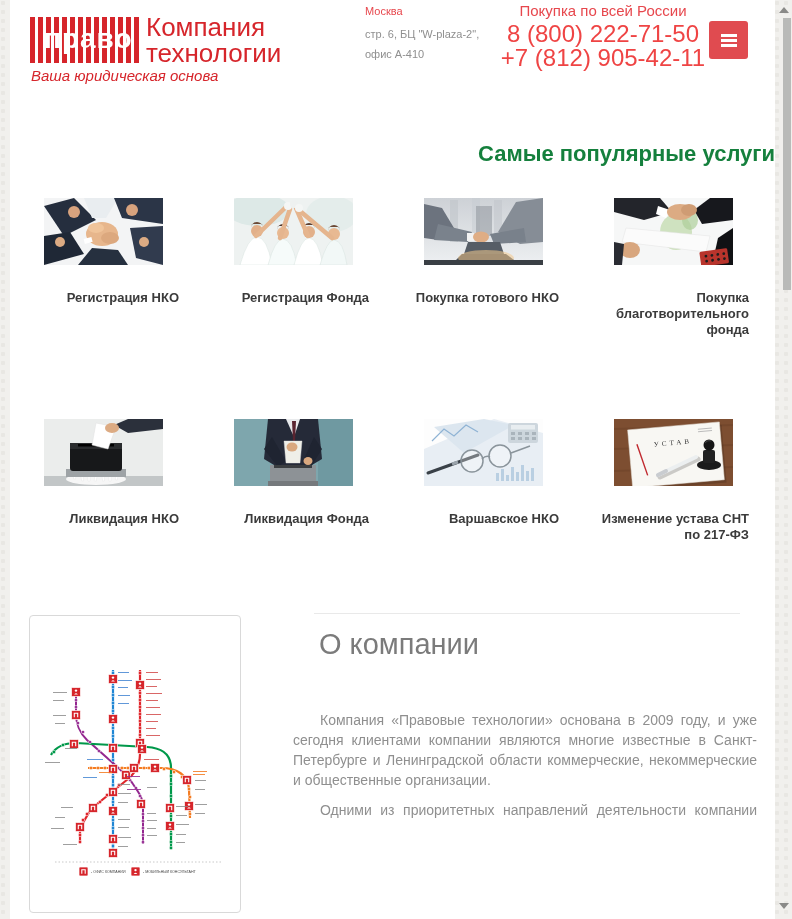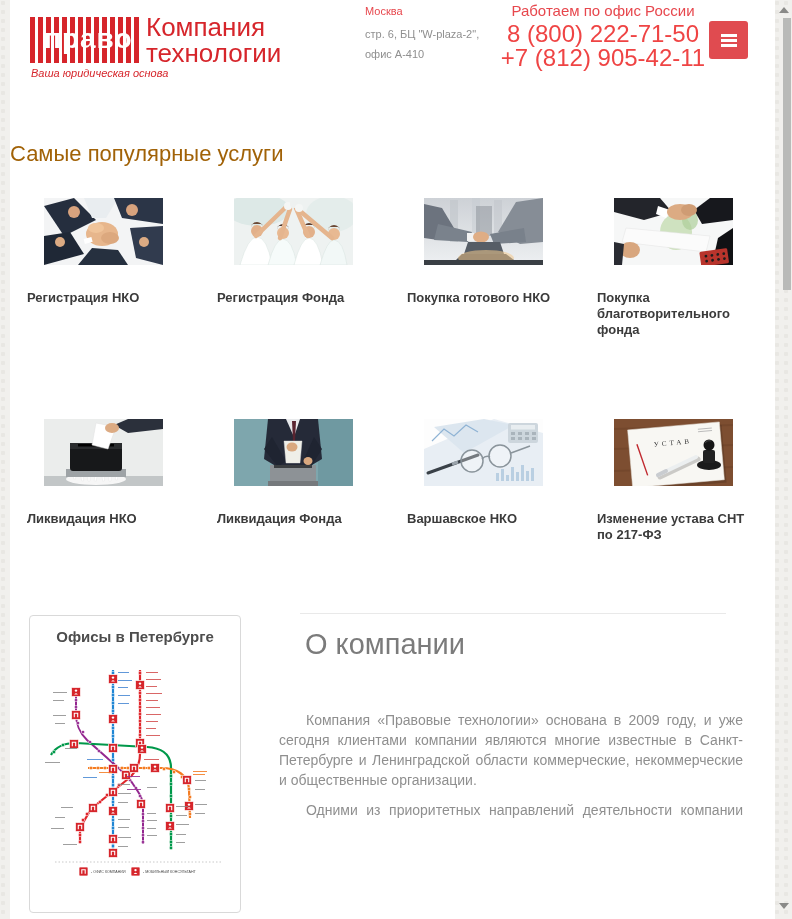--- a/index.html
+++ b/index.html
@@ -12,50 +12,50 @@
   }
   .page{position:absolute;left:10px;top:0;width:765px;height:919px;background:#fff}
   a{text-decoration:none}
 
   
   .logo{position:absolute;left:20px;top:12px;width:280px;height:66px;display:block}
   .logo-bars{position:absolute;left:0;top:5px;width:112px;height:46px;
     background:repeating-linear-gradient(90deg,#d6252b 0 5px,#fff 5px 8px)}
   .logo-knockout{position:absolute;left:14px;top:6px;font-size:28px;font-weight:bold;color:#fff;letter-spacing:1px}
   .logo-title{position:absolute;left:116px;top:2px;font-size:26px;line-height:26px;color:#d6252b;white-space:nowrap}
-  .logo-tagline{position:absolute;left:1px;top:55px;font-size:11px;font-style:italic;color:#d6252b;white-space:nowrap}
+  .logo-tagline{position:absolute;left:1px;top:55px;font-size:15px;font-style:italic;color:#d6252b;white-space:nowrap}
 
   .address{position:absolute;left:355px;top:5px;width:120px}
   .city{display:block;font-size:11px;color:#e7474d;margin-bottom:7px}
   .addr-line{font-size:11px;color:#8f8f8f;line-height:20px}
 
   .phones{position:absolute;left:468px;top:0;width:250px;text-align:center}
   .phones-note{font-size:15px;color:#e7474d;margin:2px 0 3px}
   .phone{display:block;font-size:24px;color:#ef4444;line-height:24px}
 
   .burger{position:absolute;left:699px;top:21px;width:39px;height:38px;background:#e04b50;border:none;border-radius:3px;cursor:pointer;padding:0}
   .burger-icon{display:block;margin:0 auto;width:16px;height:3px;background:#fff;box-shadow:0 -5px 0 #fff,0 5px 0 #fff}
 
   
-  .services-title{position:absolute;left:0;top:141px;width:100%;margin:0;text-align:left;
-    font-size:22px;font-weight:400;color:#a16207}
-  .card{position:absolute;width:180px;display:block;text-align:left;cursor:pointer}
+  .services-title{position:absolute;left:0;top:141px;width:100%;margin:0;text-align:right;
+    font-size:22px;font-weight:700;color:#15803d}
+  .card{position:absolute;width:180px;display:block;text-align:right;cursor:pointer}
   .c0{left:3px;top:198px}.c1{left:193px;top:198px}.c2{left:383px;top:198px}.c3{left:573px;top:198px}
   .c4{left:3px;top:419px}.c5{left:193px;top:419px}.c6{left:383px;top:419px}.c7{left:573px;top:419px}
   .thumb{display:block;width:119px;height:67px;margin:0 auto;overflow:hidden}
   .thumb svg{display:block;width:119px;height:67px}
   .card-label{display:block;margin:25px auto 0;max-width:152px;font-size:13px;font-weight:bold;color:#3b3b3b;line-height:16px}
 
   
   .offices{position:absolute;left:19px;top:615px;width:210px;height:296px;background:#fff;border:1px solid #d9d9d9;border-radius:4px}
   .offices-title{margin:12px 0 0;text-align:center;font-size:15px;font-weight:bold;color:#4d4d4d}
   .map{position:absolute;left:13px;top:40px;width:190px;height:230px}
 
   
-  .about{position:absolute;left:269px;top:600px;width:464px;height:319px}
+  .about{position:absolute;left:283px;top:600px;width:464px;height:319px}
   .about-rule{position:absolute;left:21px;top:13px;width:426px;height:1px;background:#e9e9e9}
   .about-title{position:absolute;left:26px;top:28px;margin:0;font-size:29px;font-weight:400;color:#7b7b7b}
   .about-text{position:absolute;left:0;top:110px;width:464px}
   .about-text p{margin:0 0 10px;font-size:14px;line-height:20px;color:#8f8f8f;text-align:justify;text-indent:27px}
   .p-cut{text-align-last:justify}
 
   
   .scrollbar{position:absolute;right:0;top:0;width:17px;height:919px}
   .scroll-thumb{position:absolute;left:8px;top:18px;width:8px;height:272px;background:#b9bab8}
   .scroll-arrow{position:absolute;width:0;height:0}
@@ -76,21 +76,21 @@
       <span class="logo-tagline">Ваша юридическая основа</span>
     </a>
 
     <div class="address">
       <a class="city">Москва</a>
       <div class="addr-line">стр. 6, БЦ "W-plaza-2",</div>
       <div class="addr-line">офис А-410</div>
     </div>
 
     <div class="phones">
-      <div class="phones-note">Работаем по офис России</div>
+      <div class="phones-note">Покупка по всей России</div>
       <a class="phone">8 (800) 222-71-50</a>
       <a class="phone">+7 (812) 905-42-11</a>
     </div>
 
     <button class="burger">
       <span class="burger-icon"></span>
     </button>
   </header>
 
   <h2 class="services-title">Самые популярные услуги</h2>
@@ -323,21 +323,20 @@
         <ellipse cx="95" cy="46" rx="12" ry="5" fill="#1b1b1b"></ellipse>
         <rect x="89" y="31" width="12" height="13" rx="2" fill="#222222"></rect>
         <circle cx="95" cy="26" r="5.5" fill="#161616"></circle>
         <path d="M91,24 a5,5 0 0 1 6,-2" fill="none" stroke="#3d3d3d" stroke-width="1.2"></path>
       </svg>
     </span>
     <span class="card-label">Изменение устава СНТ по 217-ФЗ</span>
   </a>
 
   <aside class="offices">
-    <h3 class="offices-title">Офисы в Петербурге</h3>
     <svg class="map" viewBox="0 0 190 230">
       <rect width="190" height="230" fill="#ffffff"></rect>
       <defs>
         <g id="mo">
             <rect width="9" height="9" rx="1" fill="#d6252b" stroke="#ffffff" stroke-width="0.7"></rect>
           <path d="M2.8,6.8 V2.8 H6.2 V6.8" fill="none" stroke="#ffffff" stroke-width="1.1"></path>
           </g>
         <g id="mc">
             <rect width="9" height="9" rx="1" fill="#d6252b" stroke="#ffffff" stroke-width="0.7"></rect>
           <circle cx="4.5" cy="3.1" r="1.2" fill="#ffffff"></circle>

